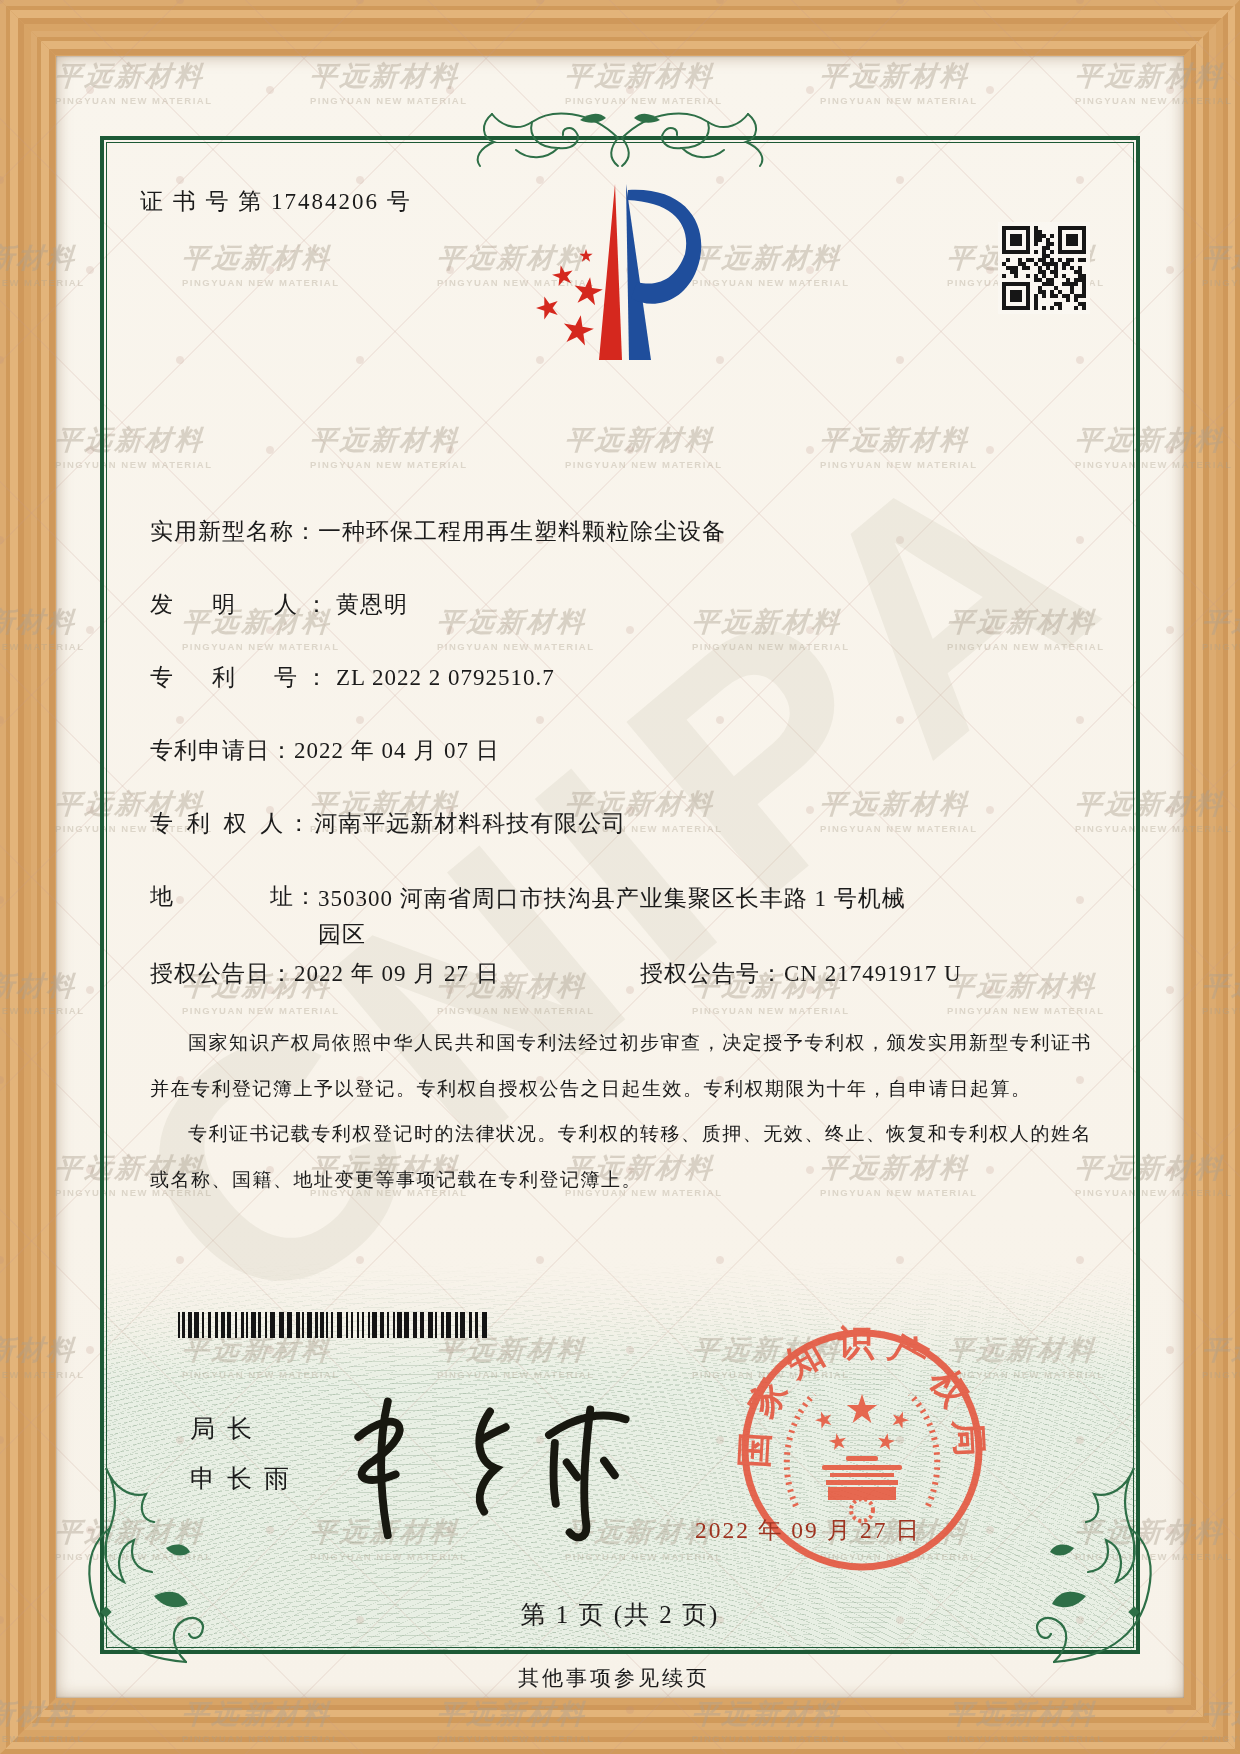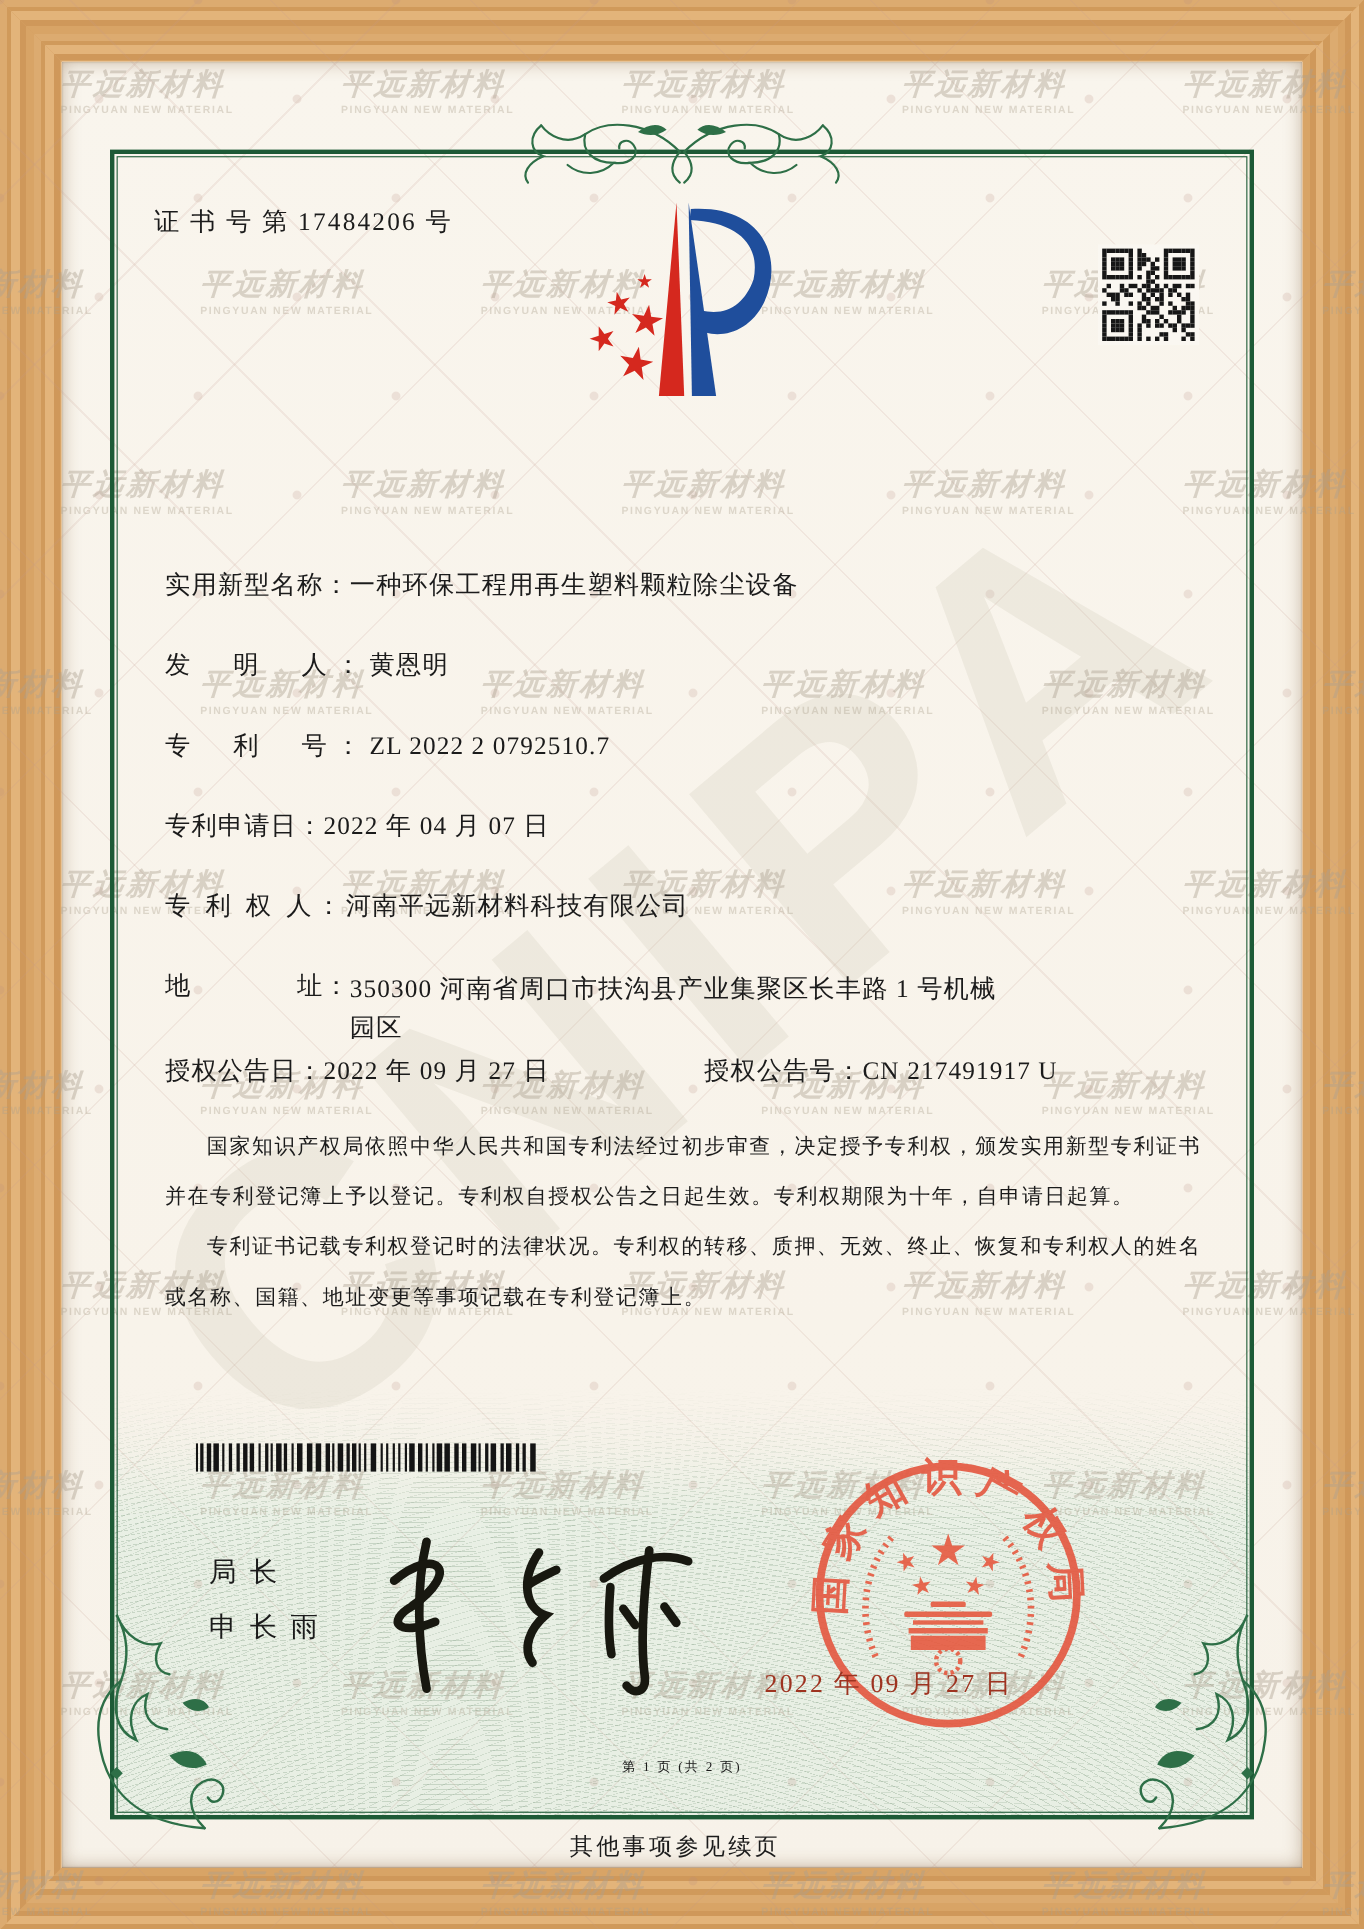--- a/index.html
+++ b/index.html
@@ -69,21 +69,21 @@
   .row-double{display:flex;}
   .row-double .pair:first-child{width:490px;}
   .paras{left:150px;top:1020px;width:942px;font-size:19px;line-height:45.5px;
          letter-spacing:1.5px;text-align:justify;font-family:Liberation Serif, serif;}
   .paras p{margin:0;text-indent:2em;}
   .barcode{left:178px;top:1312px;width:314px;height:26px;}
   .signer{left:190px;font-size:25px;letter-spacing:12px;font-family:"Liberation Sans","DejaVu Sans",sans-serif;}
   .signature{left:330px;top:1378px;}
   .seal{left:730px;top:1318px;mix-blend-mode:multiply;}
   .seal-date{left:695px;top:1514px;font-size:23.5px;letter-spacing:2px;color:#9e3320;z-index:9;}
-  .page-footer{left:0;right:0;top:1598px;text-align:center;font-size:12px;letter-spacing:2px;}
+  .page-footer{left:0;right:0;top:1598px;text-align:center;font-size:25px;letter-spacing:2px;}
   .note{left:0;right:12px;top:1664px;text-align:center;font-size:21px;letter-spacing:3px;}
 </style>
 </head>
 <body>
 
 <div class="page">
 
   <div class="wood top"></div>
   <div class="wood bottom"></div>
   <div class="wood left"></div>

